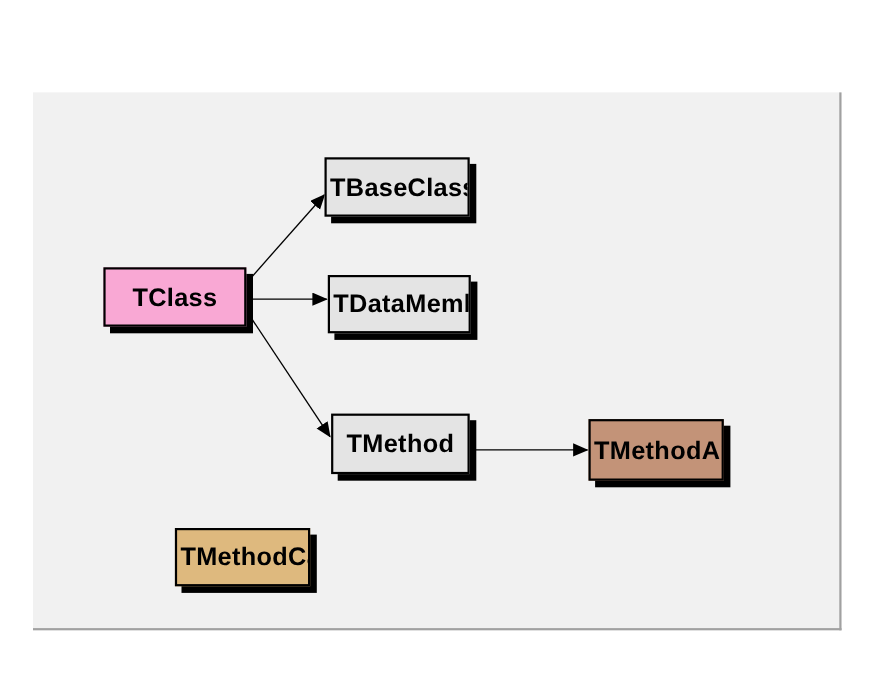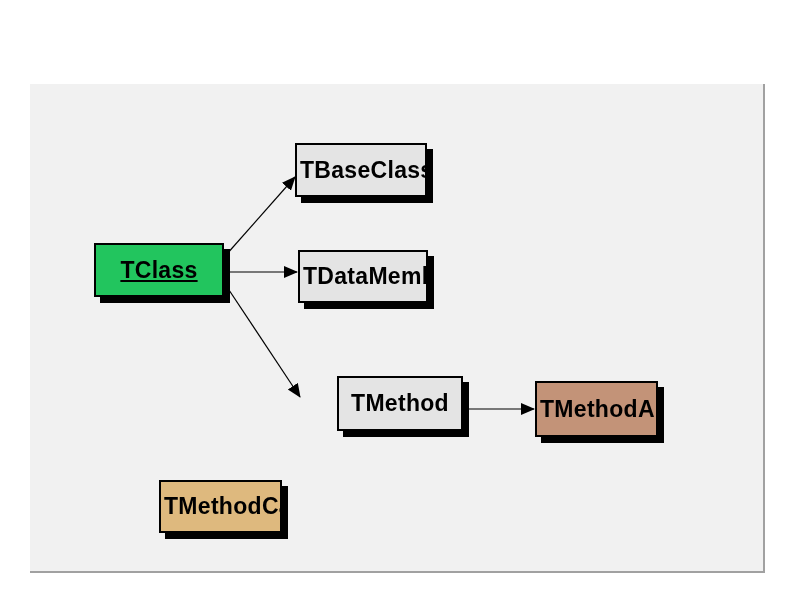--- a/index.html
+++ b/index.html
@@ -69,33 +69,33 @@
         <marker id="arrow" markerUnits="userSpaceOnUse" markerWidth="16" markerHeight="14" refX="13" refY="6" orient="auto">
           <path d="M0,0 L14,6 L0,12 z" fill="#000000"></path>
         </marker>
       </defs>
       <line x1="196" y1="171" x2="265" y2="93" stroke="#000000" stroke-width="1.2" marker-end="url(#arrow)"></line>
       <line x1="196" y1="188" x2="267" y2="188" stroke="#000000" stroke-width="1.2" marker-end="url(#arrow)"></line>
       <line x1="197" y1="203" x2="270" y2="313" stroke="#000000" stroke-width="1.2" marker-end="url(#arrow)"></line>
       <line x1="398" y1="325" x2="504" y2="325" stroke="#000000" stroke-width="1.2" marker-end="url(#arrow)"></line>
     </svg>
 
-    <div class="node center n-tclass" style="background-color: #22c55e; text-decoration: underline;">
+    <div class="node center n-tclass" style="background-color: #f9a8d4;">
       <span>TClass</span>
     </div>
 
     <div class="node left n-tbaseclass" style="background-color: rgb(228, 228, 228);">
       <span>TBaseClass</span>
     </div>
 
     <div class="node left n-tdatamember" style="background-color: rgb(228, 228, 228);">
       <span>TDataMember</span>
     </div>
 
-    <div class="node center n-tmethod" style="background-color: rgb(228, 228, 228); margin-left: 36px;">
+    <div class="node center n-tmethod" style="background-color: rgb(228, 228, 228);">
       <span>TMethod</span>
     </div>
 
     <div class="node left n-tmethodarg" style="background-color: rgb(195, 147, 120);">
       <span>TMethodArg</span>
     </div>
 
     <div class="node left n-tmethodcall" style="background-color: rgb(222, 185, 126);">
       <span>TMethodCall</span>
     </div>

